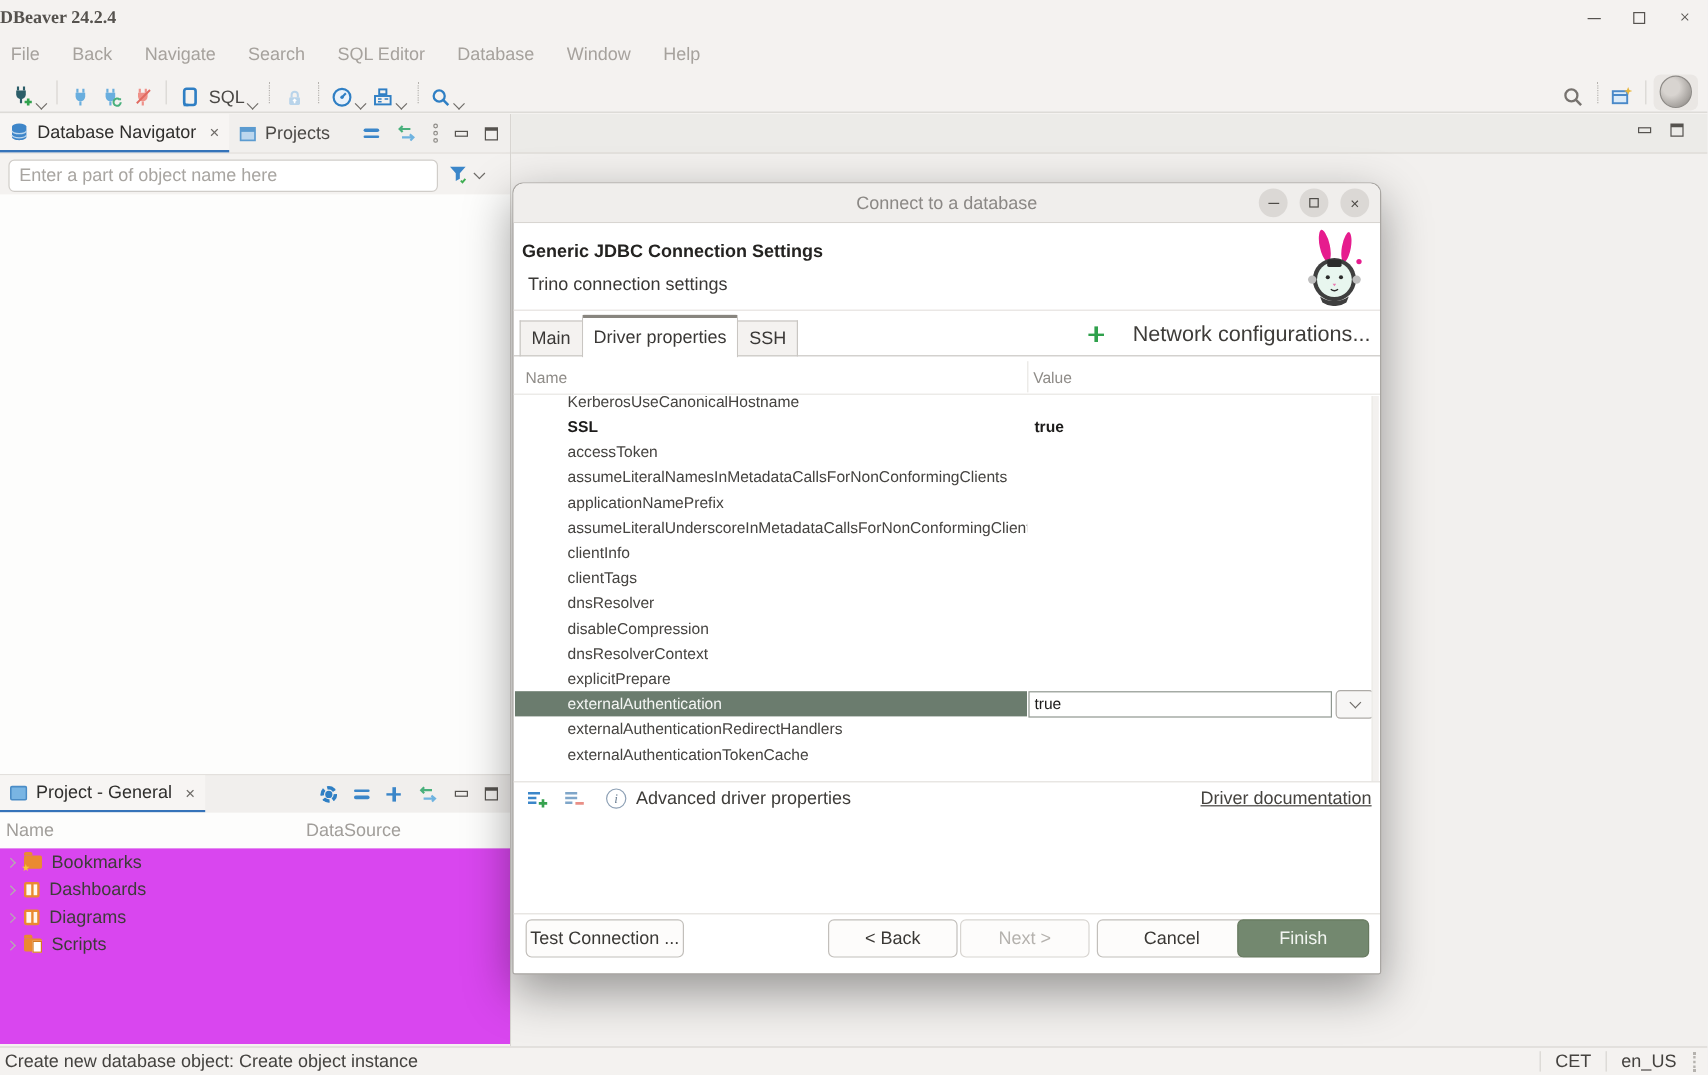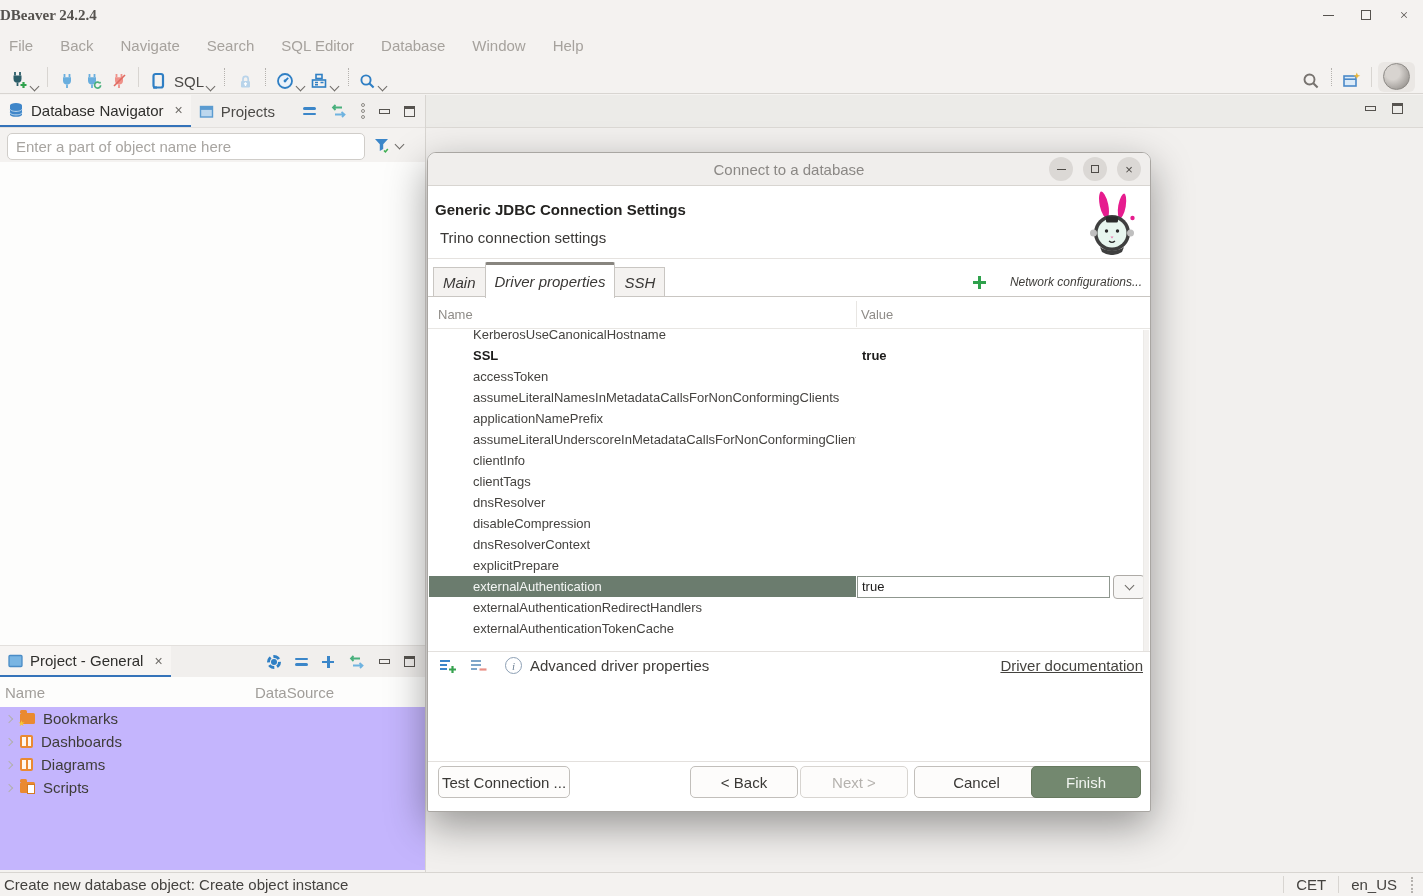--- a/index.html
+++ b/index.html
@@ -46,21 +46,21 @@
   .gear { width:14px; height:14px; border:3px dashed #2f7fc4; border-radius:50%; background:#2f7fc4; background-clip:content-box; padding:1px; }
 
   .filter-row { position:absolute; left:0; top:130px; width:425px; height:32px; display:flex; align-items:center; background:#f4f2f0; }
   .filter-input { margin-left:7px; width:358px; height:27px; border:1px solid #d0cdc9; border-radius:5px; background:#fff; font-size:15px; color:#3e3c39; padding:0 8px; font-family:inherit; }
   .filter-input::placeholder { color:#a8a5a1; }
   .filter-btn { display:flex; align-items:center; gap:5px; margin-left:9px; }
 
   .nav-body { position:absolute; left:0; top:162px; width:425px; height:483px; background:#fdfdfc; }
   .proj-head { position:absolute; left:0; top:677px; width:425px; height:30px; background:#fdfdfc; display:flex; align-items:center; font-size:15px; color:#a19e9a; }
   .proj-head .c1 { padding-left:5px; width:255px; }
-  .tree { position:absolute; left:0; top:707px; width:425px; height:163px; background:#c4b5fd; }
+  .tree { position:absolute; left:0; top:707px; width:425px; height:163px; background:#d946ef; }
   .trow { height:23px; display:flex; align-items:center; gap:8px; padding-left:6px; font-size:15px; color:#3e3c39; }
   .tchev { width:6px; height:6px; border-right:1.5px solid #b3b0ac; border-top:1.5px solid #b3b0ac; transform:rotate(45deg); flex:0 0 auto; }
   .fold { width:15px; height:11px; background:#ea8a31; border-radius:1.5px; position:relative; flex:0 0 auto; }
   .fold::before { content:""; position:absolute; top:-3px; left:0; width:7px; height:3px; background:#ea8a31; border-radius:1.5px 1.5px 0 0; }
   .fold.star::after { content:"★"; position:absolute; left:-2px; bottom:-4px; font-size:8px; color:#f7c738; }
   .fold.page::after { content:""; position:absolute; right:0px; bottom:-1px; width:6px; height:8px; background:#fff; border:1px solid #d57b22; }
   .gridic { width:13px; height:13px; background:#ea8a31; border-radius:2px; position:relative; flex:0 0 auto; }
   .gridic::before { content:""; position:absolute; left:2px; top:2px; width:3.5px; height:9px; background:#fff7ef; }
   .gridic::after { content:""; position:absolute; right:2px; top:2px; width:3.5px; height:9px; background:#fff7ef; }
 
@@ -84,26 +84,26 @@
   .dlg-ctrls { position:absolute; right:9px; top:4px; display:flex; gap:10px; }
   .dlg-ctrls .circ { width:24px; height:24px; border-radius:50%; background:#dbd8d5; display:flex; align-items:center; justify-content:center; color:#4e4b47; font-size:13px; }
   .circ .dash { width:9px; border-top:1.5px solid #4e4b47; }
   .circ .boxg { width:8px; height:8px; border:1.4px solid #4e4b47; }
 
   .dlg-header { position:relative; height:73px; border-bottom:1px solid #e5e2df; }
   .dlg-header .h1 { position:absolute; left:7px; top:15px; font-size:15px; font-weight:bold; color:#242321; }
   .dlg-header .h2 { position:absolute; left:12px; top:43px; font-size:15px; color:#3a3836; }
   .bunny { position:absolute; right:10px; top:3px; }
 
-  .dlg-tabs { position:relative; height:38px;font-style:italic; }
+  .dlg-tabs { position:relative; height:38px; }
   .dlg-tabs::after { content:""; position:absolute; left:0; right:0; bottom:0; border-bottom:1px solid #c9c6c2; }
   .dtabrow { position:absolute; left:5px; bottom:0; display:flex; align-items:flex-end; }
   .dtab { border:1px solid #c9c6c2; border-bottom:none; background:#f4f2f0; height:30px; padding:0 9px; font-size:15px; color:#3a3836; display:flex; align-items:center; margin-right:-1px; }
   .dtab.active { background:#fff; height:36px; border-top:3px solid #88857f; border-radius:2px 2px 0 0; position:relative; z-index:2; margin-bottom:-1px; }
-  .net-cfg { position:absolute; right:8px; bottom:8px; display:flex; align-items:center; gap:24px; font-size:12px; color:#3e3c39; }
+  .net-cfg { position:absolute; right:8px; bottom:8px; display:flex; align-items:center; gap:24px; font-size:18px; color:#3e3c39; }
   .plus-green { position:relative; width:13px; height:13px; }
   .plus-green::before { content:""; position:absolute; left:0; top:5.5px; width:13px; height:2.5px; background:#2fa14c; }
   .plus-green::after { content:""; position:absolute; left:5.5px; top:0; width:2.5px; height:13px; background:#2fa14c; }
 
   .ptable-head { position:absolute; left:0; top:145px; width:100%; height:31px; border-bottom:1px solid #e8e6e3; font-size:13px; color:#8f8c88; }
   .ptable-head .hn { position:absolute; left:10px; top:9px; }
   .ptable-head .hv { position:absolute; left:433px; top:9px; }
   .ptable-head .vline { position:absolute; left:428px; top:3px; height:26px; border-left:1px solid #e8e6e3; }
 
   .pviewport { position:absolute; left:1px; top:177px; width:721px; height:321px; overflow:hidden; background:#fff; }

